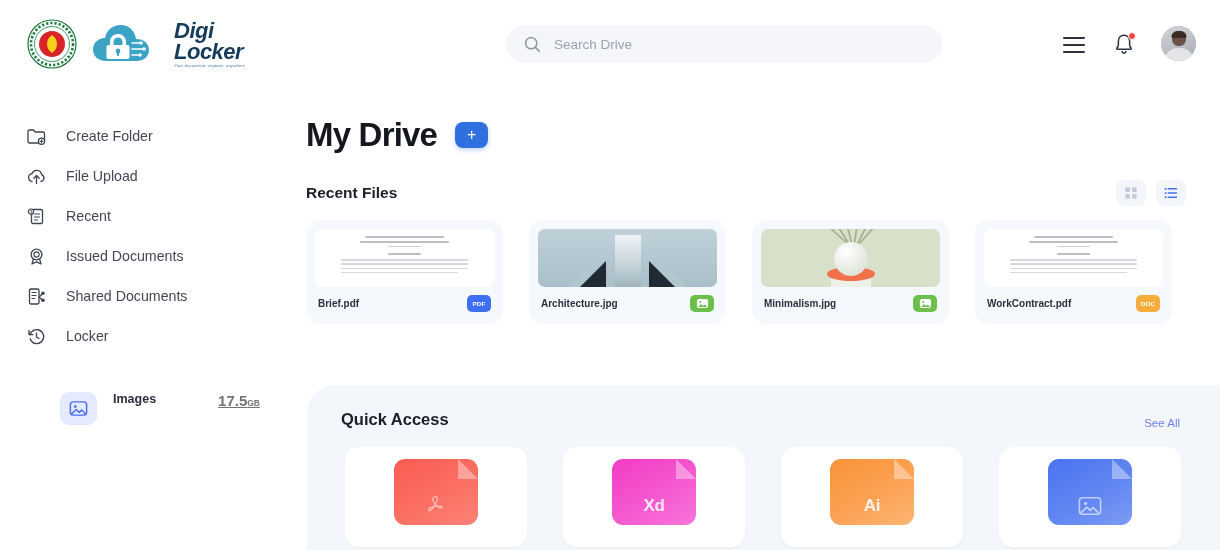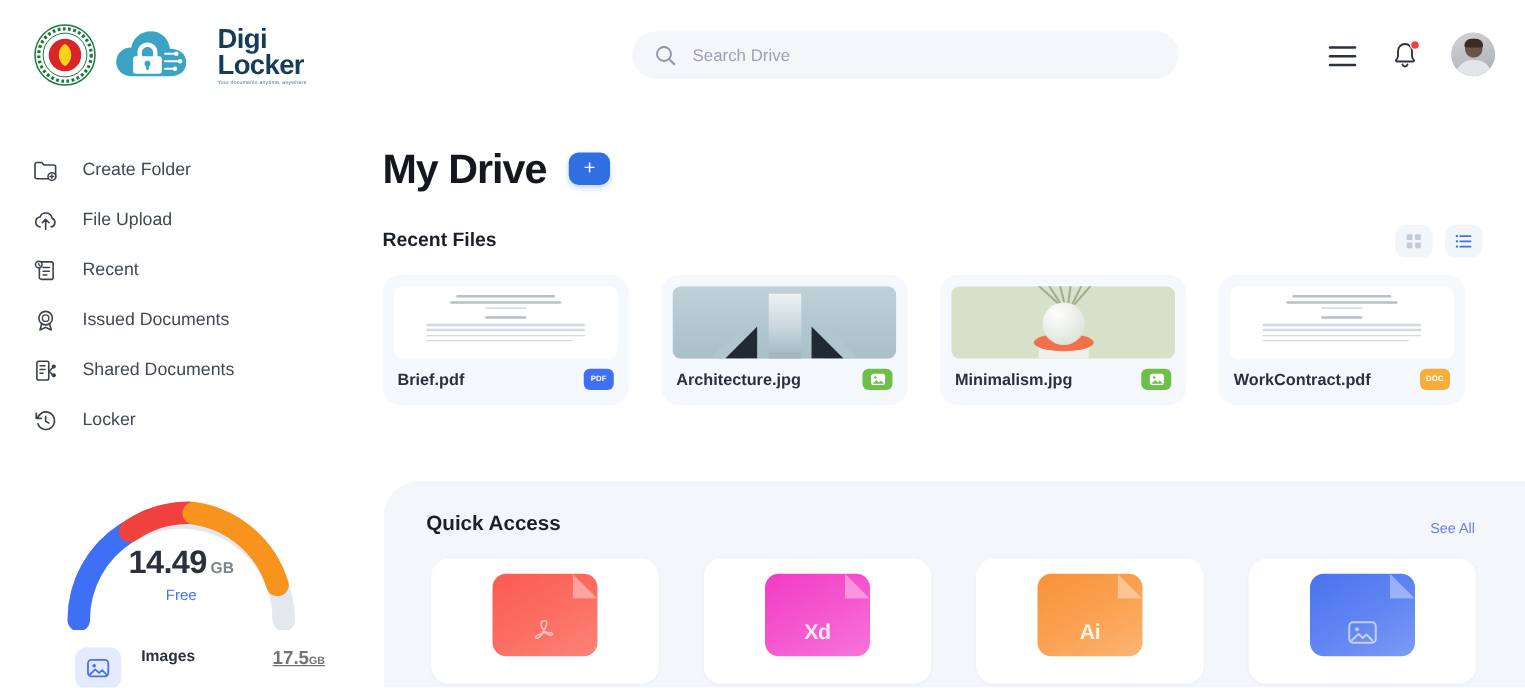--- a/index.html
+++ b/index.html
@@ -15,21 +15,21 @@
   
   .header {
     position: absolute; top: 0; left: 0;
     width: 1220px; height: 88px;
     background: #ffffff;
     display: flex; align-items: center;
   }
   .brand { position: absolute; left: 26px; top: 18px; display: flex; align-items: center; gap: 10px; }
   .gov-seal { width: 52px; height: 52px; position: relative; }
   .dl-cloud { width: 74px; height: 50px; position: relative; }
-  .dl-word { display: flex; flex-direction: column; justify-content: center; margin-left: 2px; }
+  .dl-word { display: flex; flex-direction: column; justify-content: center; margin-left: 2px; font-style: italic; }
   .dl-digi { font-size: 22px; font-weight: bold; color: #153d5b; letter-spacing: -0.5px; line-height: 20px; }
   .dl-locker { font-size: 22px; font-weight: bold; color: #153d5b; letter-spacing: -0.5px; line-height: 21px; }
   .dl-tag { font-size: 4.2px; color: #3f7f9e; letter-spacing: 0.15px; margin-top: 1px; white-space: nowrap; }
 
   .searchbar {
     position: absolute; left: 506px; top: 25px;
     width: 437px; height: 38px;
     background: #f4f6f9; border-radius: 19px;
     display: flex; align-items: center; padding: 0 18px;
   }
@@ -138,21 +138,21 @@
     width: 179px; height: 58px; border-radius: 7px; overflow: hidden;
     margin: 0 auto; position: relative;
   }
   .rthumb.doc { background: #ffffff; }
   .doc-page { position: absolute; inset: 0; background: #fff; padding: 7px 26px 0; }
   .doc-ttl { height: 2.4px; background: #b9bec9; border-radius: 1px; margin: 0 auto 2.4px; }
   .doc-sub { height: 1.6px; background: #ccd1db; border-radius: 1px; margin: 0 auto 6px; }
   .doc-h { height: 2.2px; background: #b9bec9; border-radius: 1px; margin: 0 auto 4px; width: 26%; }
   .doc-l { height: 1.5px; background: #d3d8e1; border-radius: 1px; margin-bottom: 2.6px; }
   .rmeta { display: flex; align-items: center; margin-top: 8px; padding: 0 3px; }
-  .rname { font-size: 13px; color: #2b303b; font-weight: bold; }
+  .rname { font-size: 10px; color: #2b303b; font-weight: bold; }
   .rbadge {
     margin-left: auto; width: 24px; height: 17px; border-radius: 5px;
     display: flex; align-items: center; justify-content: center;
     font-size: 6.2px; font-weight: bold; color: #fff; letter-spacing: .2px;
   }
   .rbadge.pdf { background: #3f6ff5; }
   .rbadge.img { background: #6cc04a; }
   .rbadge.doc { background: #f6ad3c; }
 
   
@@ -354,38 +354,20 @@
             <path d="M4 8.5A7 7 0 1110.5 17.6 7 7 0 014.3 13" fill="none" stroke="#3c424e" stroke-width="1.4" stroke-linecap="round"></path>
             <path d="M3 4.6v4h4" fill="none" stroke="#3c424e" stroke-width="1.4" stroke-linecap="round" stroke-linejoin="round"></path>
             <path d="M10.5 7v4l2.6 1.5" fill="none" stroke="#3c424e" stroke-width="1.3" stroke-linecap="round"></path>
           </svg>
         </span>
         <span>Locker</span>
       </div>
     </div>
 
     <div class="storage">
-      <div class="gauge-wrap">
-        <svg viewBox="0 0 200 112" width="200" height="112">
-
-          <path d="M18 104 A82 82 0 0 1 182 104" fill="none" stroke="#e3e8f0" stroke-width="18" stroke-linecap="round"></path>
-
-          <path d="M18 104 A82 82 0 0 1 56 34.5" fill="none" stroke="#3f6ff5" stroke-width="18" stroke-linecap="round"></path>
-
-          <path d="M59 32.8 A82 82 0 0 1 106 18.2" fill="none" stroke="#f0413f" stroke-width="18" stroke-linecap="round"></path>
-
-          <path d="M110 18.6 A82 82 0 0 1 177 76" fill="none" stroke="#f7941e" stroke-width="18" stroke-linecap="round"></path>
-        </svg>
-        <div class="gauge-center">
-          <div>
-            <span class="gauge-num">14.49</span><span class="gauge-unit">GB</span>
-          </div>
-          <div class="gauge-free">Free</div>
-        </div>
-      </div>
 
       <div class="stor-row">
         <span class="stor-ico">
           <svg viewBox="0 0 20 18" width="19" height="17">
             <rect x="1.4" y="2" width="17.2" height="14" rx="3" fill="none" stroke="#4a6cf7" stroke-width="1.5"></rect>
             <circle cx="6.6" cy="7" r="1.5" fill="#4a6cf7"></circle>
             <path d="M3 14.4l4.6-4.3 3.2 3 2.6-2.4 3.6 3.7" fill="none" stroke="#4a6cf7" stroke-width="1.5" stroke-linecap="round" stroke-linejoin="round"></path>
           </svg>
         </span>
         <span class="stor-label">Images</span>

